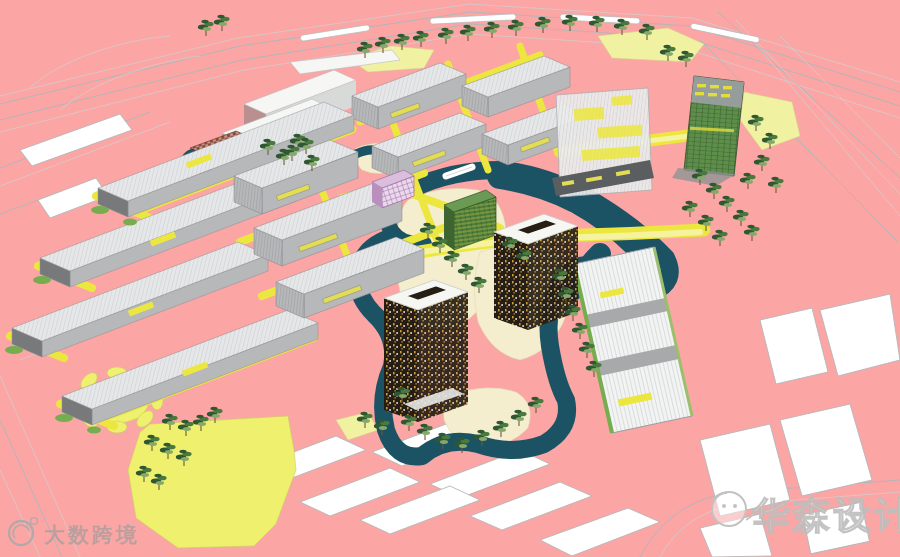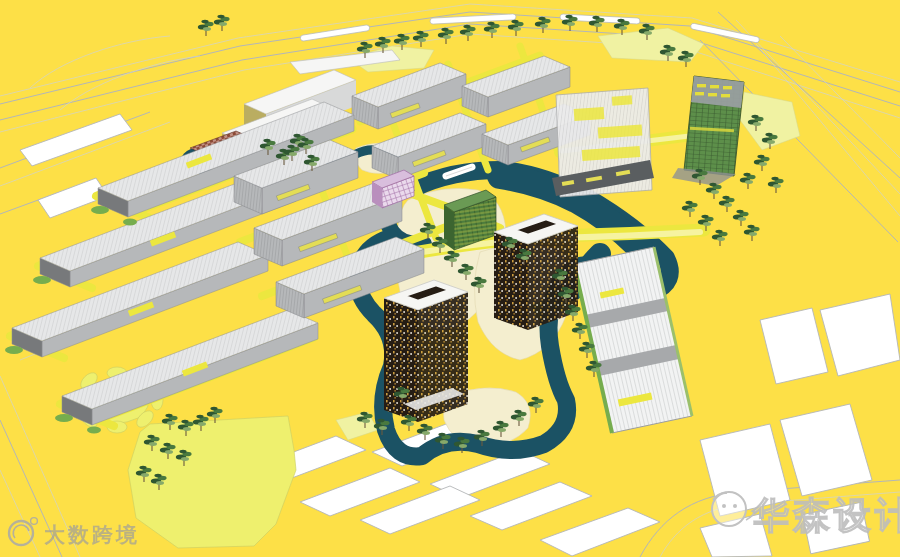--- a/index.html
+++ b/index.html
@@ -1,16 +1,16 @@
 <!DOCTYPE html>
 <html style="--line_gray: #b3b6b8; --line_light: #cfd2d3; --water: #1b5264; --path_yellow: #ece73f; --path_yellow_light: #f6f3a0; --lawn_yellow: #eef06e; --lawn_pale: #f0f2a2; --cream: #f4eecf; --green_strip: #76ad4e; --tree_dark: #2f5732; --tree_mid: #49793f; --tree_light: #86a96a; --trunk: #6b5a3f; --roof_light: #e6e7e8; --roof_stripe: #c9cbcc; --face_gray: #b6b8ba; --end_dark: #77797b; --white_bldg: #f6f6f5; --white_bldg_shade: #d8d9d9; --dark_facade: #261d14; --speckle_gold: #c99b3f; --speckle_white: #e9e4da; --glass_green: #5d8f4a; --glass_dark: #39592f; --pink: #9f6aa3; --pink_light: #ead9ec; --red_brown: #8c4a37; --red_brown_light: #c29285; --slab_dark: #5a5e60; --watermark_gray: #9d9d9d; --watermark_outline: #bdbdbd;"><head>
 <meta charset="utf-8">
 <style>
   html,body{margin:0;padding:0;background:#fff;}
-  #stage{position:relative;width:900px;height:557px;overflow:hidden;background:#fde047;
+  #stage{position:relative;width:900px;height:557px;overflow:hidden;background:#fca5a5;
          font-family:"Liberation Sans","DejaVu Sans",sans-serif;}
   svg{display:block}
   .ln{stroke:var(--line_gray,#b3b6b8);stroke-width:1;fill:none;}
   .ln2{stroke:var(--line_light,#cfd2d3);stroke-width:.7;fill:none;}
   .parcel{stroke:var(--line_gray,#b3b6b8);stroke-width:.9;fill:#ffffff;}
   .water{fill:none;stroke:var(--water,#1b5264);stroke-linecap:round;stroke-linejoin:round;}
   .waterfill{fill:var(--water,#1b5264);}
   .ypath{fill:none;stroke:var(--path_yellow,#ece73f);stroke-linecap:round;stroke-linejoin:round;}
   .ypath2{fill:none;stroke:var(--path_yellow_light,#f6f3a0);stroke-linecap:round;stroke-linejoin:round;}
   .yfill{fill:var(--path_yellow,#ece73f);}

